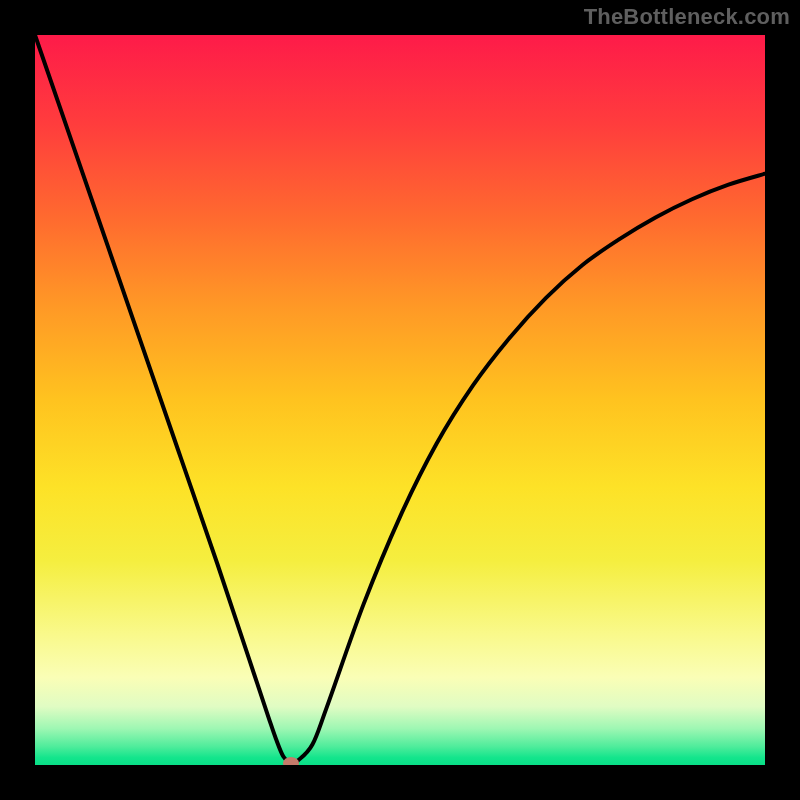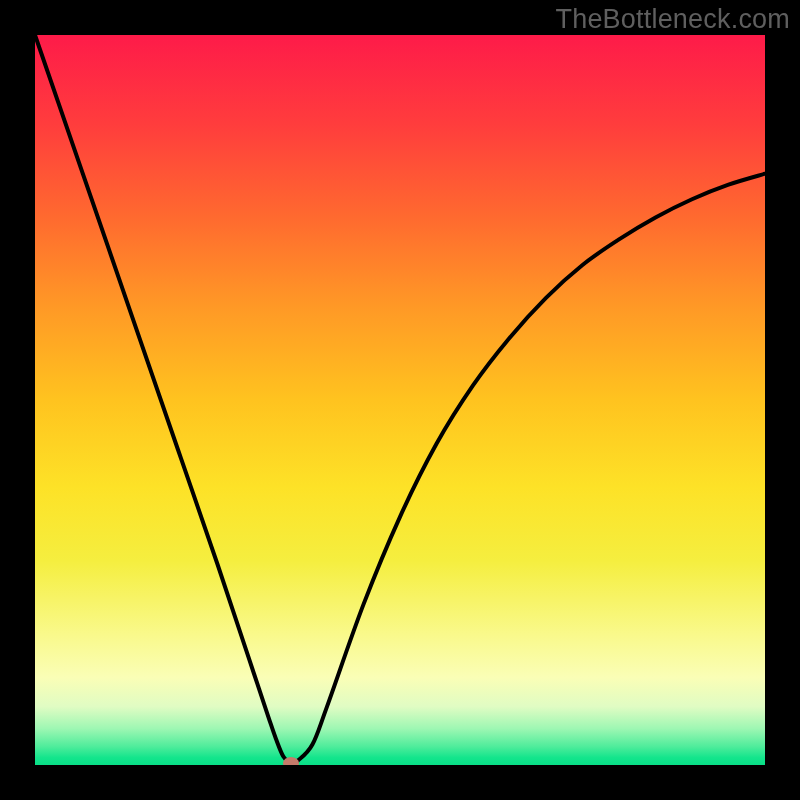--- a/index.html
+++ b/index.html
@@ -15,22 +15,22 @@
     position: relative;
     width: 800px;
     height: 800px;
     background: #000;
   }
   .watermark {
     position: absolute;
     top: 4px;
     right: 10px;
     color: #5f5f5f;
-    font-size: 27px;
-    font-weight: 400;
+    font-size: 22px;
+    font-weight: 700;
     letter-spacing: 0.2px;
     z-index: 20;
     user-select: none;
     text-align: right;
   }
   .plot-wrap {
     position: absolute;
     left: 35px;
     top: 35px;
     width: 730px;

